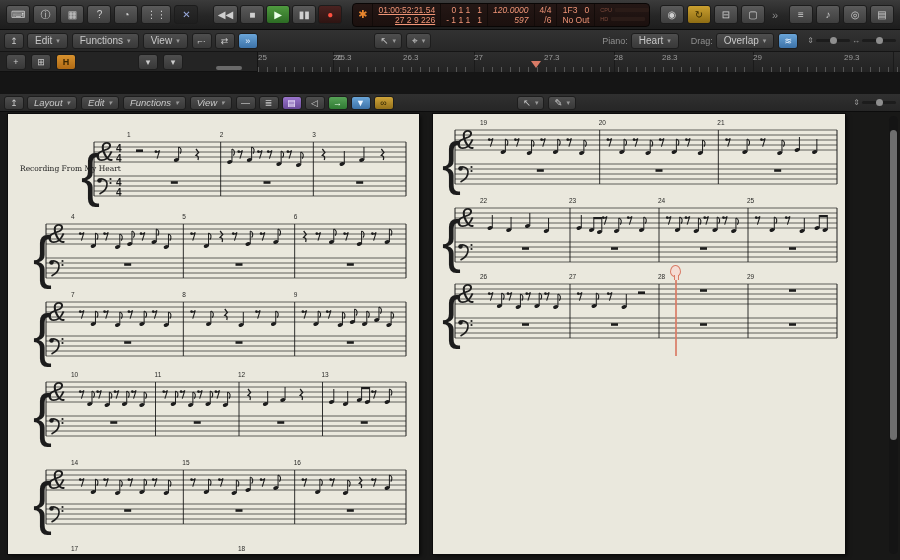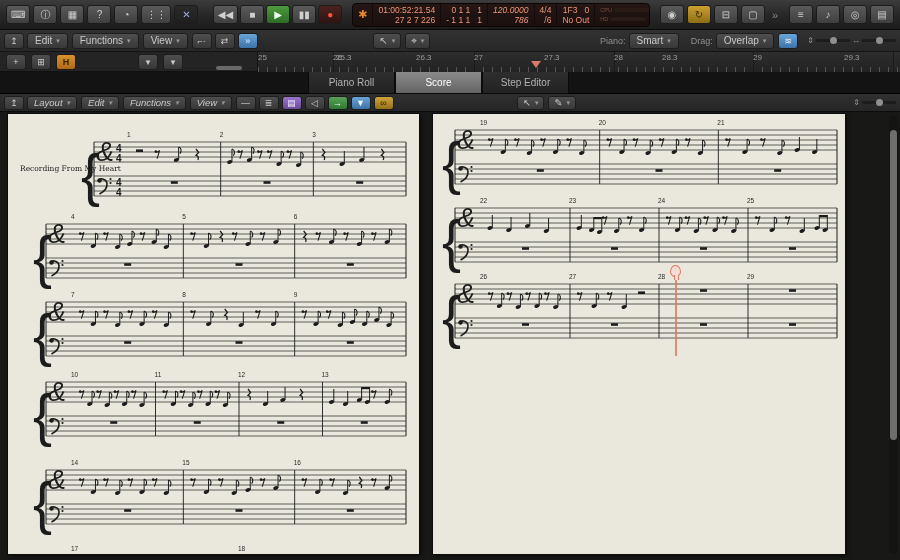--- a/index.html
+++ b/index.html
@@ -109,31 +109,31 @@
     <div class="tbgap"></div>
     <div id="tb-transport" style="display:flex;gap:2px;">
         <div class="tbtn">◀◀</div>
         <div class="tbtn">■</div>
         <div class="tbtn play">▶</div>
         <div class="tbtn">▮▮</div>
         <div class="tbtn rec">●</div>
       </div>
     <div class="lcd">
       <div class="lcd-icon">✱</div>
-      <div class="lcd-sec" style="width:96px;">
+      <div class="lcd-sec" style="width:96px;text-decoration:underline;">
         <div class="lcd-row">01:00:52:21.54</div>
-        <div class="lcd-row">27 2 7 226</div>
+        <div class="lcd-row">27 2 9 226</div>
       </div>
       <div class="lcd-sec" style="width:70px;">
         <div class="lcd-row">0 1 1   1</div>
         <div class="lcd-row">- 1 1 1   1</div>
       </div>
       <div class="lcd-sec" style="width:58px;font-style:italic;">
         <div class="lcd-row">120.0000</div>
-        <div class="lcd-row">786</div>
+        <div class="lcd-row">597</div>
       </div>
       <div class="lcd-sec" style="width:36px;">
         <div class="lcd-row">4/4</div>
         <div class="lcd-row">/6</div>
       </div>
       <div class="lcd-sec" style="width:52px;">
         <div class="lcd-row">1F3   0</div>
         <div class="lcd-row">No Out</div>
       </div>
       <div class="lcd-meters">
@@ -189,21 +189,21 @@
       <span>↖</span>
         <span class="arr">▾</span>
     </div>
     <div class="menu" style="padding:0 5px;">
       <span>⌖</span>
         <span class="arr">▾</span>
     </div>
     <div style="flex:1.4;"></div>
     <span class="lbl">Piano:</span>
     <div class="menu">
-      <span>Smart</span>
+      <span>Heart</span>
         <span class="arr">▾</span>
     </div>
     <span class="lbl">Drag:</span>
     <div class="menu">
       <span>Overlap</span>
         <span class="arr">▾</span>
     </div>
     <div class="sbtn blue">≋</div>
     <div class="zoomctl">
       <span>⇕</span>
@@ -230,38 +230,31 @@
     <div class="ruler" id="ruler">
       <div class="ticks"></div>
     <div class="beatline" style="left: 75px;"></div>
         <div class="beatline" style="left: 216px;"></div>
         <div class="beatline" style="left: 356px;"></div>
         <div class="beatline" style="left: 495px;"></div>
         <div class="beatline" style="left: 635px;"></div>
         <div class="rlabel" style="left: 0px;">25</div>
         <div class="rlabel" style="left: 48px; margin-left: 30px;">25.3</div>
         <div class="rlabel" style="left: 75px;">26</div>
-        <div class="rlabel" style="left: 158px;">26.3</div>
+        <div class="rlabel" style="left: 145px;">26.3</div>
         <div class="rlabel" style="left: 216px;">27</div>
         <div class="rlabel" style="left: 286px;">27.3</div>
         <div class="rlabel" style="left: 356px;">28</div>
         <div class="rlabel" style="left: 404px;">28.3</div>
         <div class="rlabel" style="left: 495px;">29</div>
         <div class="rlabel" style="left: 586px;">29.3</div>
         <div class="ph-tri" style="left: 273px;"></div>
       </div>
   </div>
 
-  <div class="tabbar">
-    <div class="tabs" id="tabs">
-        <div class="tab">Piano Roll</div>
-        <div class="tab selected">Score</div>
-        <div class="tab">Step Editor</div>
-      </div>
-  </div>
 
   <div class="scorebar">
     <div class="sbtn">↥</div>
     <div id="scorebar-menus" style="display:flex;font-style:italic;">
         <div class="menu">
           <span>Layout</span>
           <span class="arr">▾</span>
         </div>
         <div class="menu">
           <span>Edit</span>

